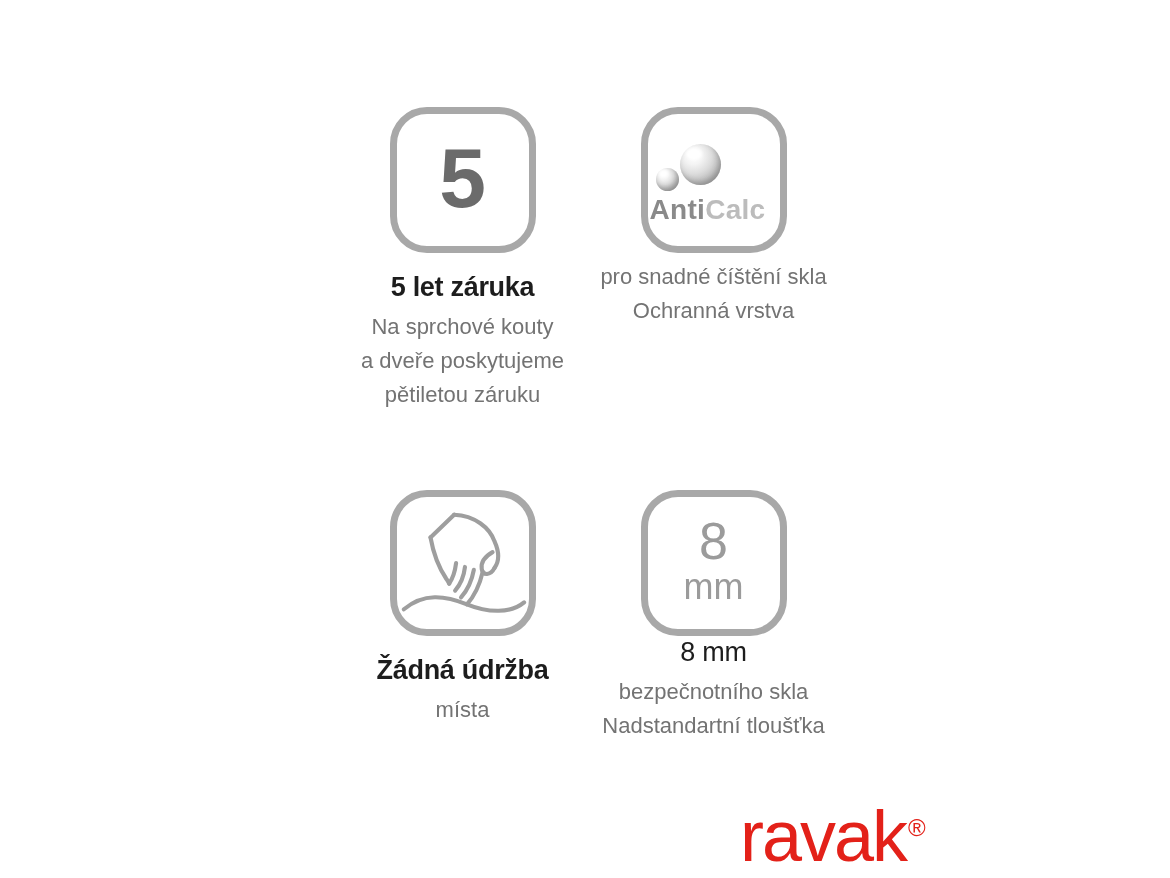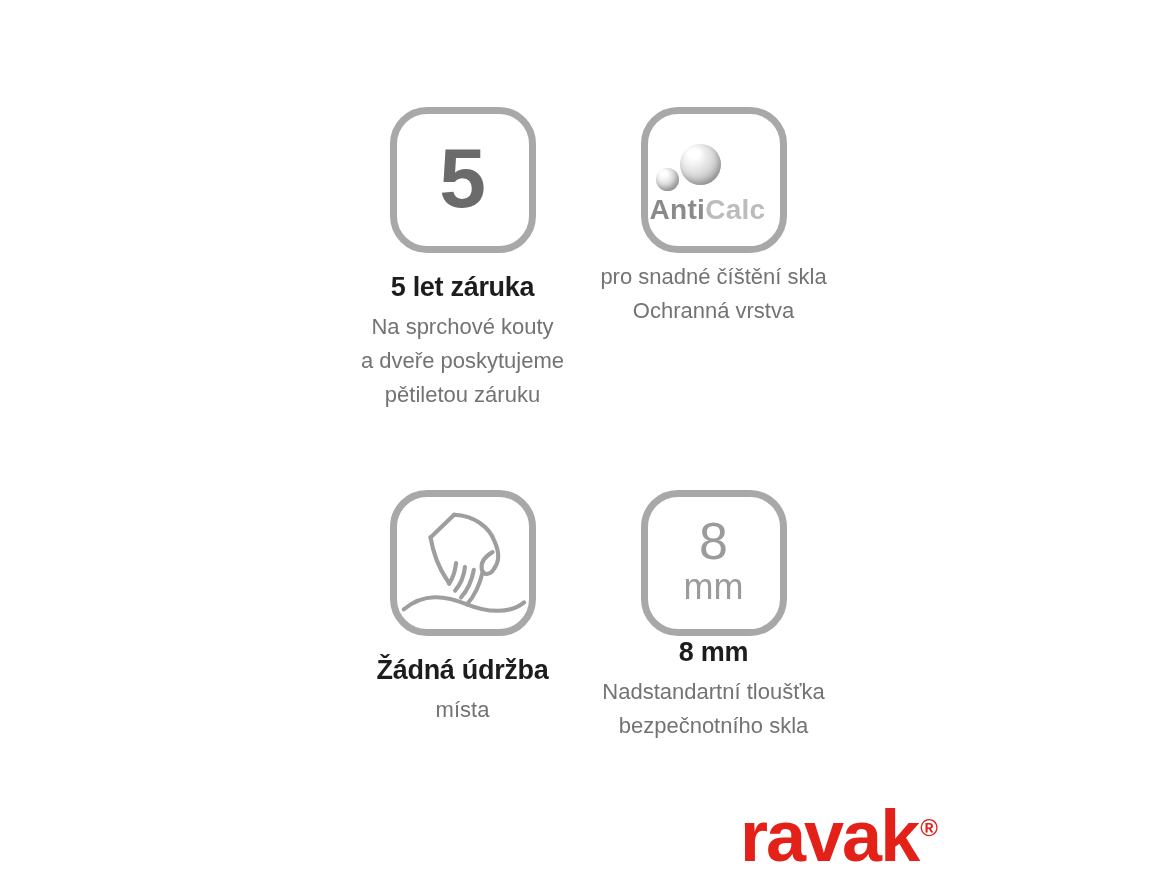--- a/index.html
+++ b/index.html
@@ -103,21 +103,21 @@
     font-weight: 700;
     color: #1d1d1d;
     line-height: 32px;
     letter-spacing: -0.3px;
     text-align: center;
     white-space: nowrap;
   }
   .subtitle {
     margin: 0;
     font-size: 27px;
-    font-weight: 700;
+    font-weight: 400;
     color: #1d1d1d;
     line-height: 32px;
     letter-spacing: -0.3px;
     text-align: center;
   }
   .subtitle:empty { display: none; }
   .desc { margin-top: 3px; }
   .line {
     margin: 8px;
     font-size: 22px;
@@ -127,21 +127,21 @@
     white-space: nowrap;
   }
   .line:empty { display: none; }
 
   
   .logo {
     position: absolute;
     left: 740px;
     top: 799px;
     color: #e32119;
-    font-weight: 700;
+    font-weight: 400;
     font-size: 72px;
     line-height: 58px;
     letter-spacing: -2px;
     white-space: nowrap;
   }
   .logo .reg {
     font-size: 24px;
     letter-spacing: 0;
     vertical-align: super;
     margin-left: 2px;
@@ -202,22 +202,22 @@
 
     <section class="feature">
       <div class="badge">
         <span class="badge-mm">
           <span class="mm-line1">8</span>
           <span class="mm-line2">mm</span>
         </span>
       </div>
       <p class="subtitle">8 mm</p>
       <div class="desc">
+        <p class="line">bezpečnotního skla</p>
         <p class="line">Nadstandartní tloušťka</p>
-        <p class="line">bezpečnotního skla</p>
       </div>
     </section>
 
   </div>
 
   <div class="logo">
     <span>ravak</span><span class="reg">®</span>
   </div>
 
 </div>

